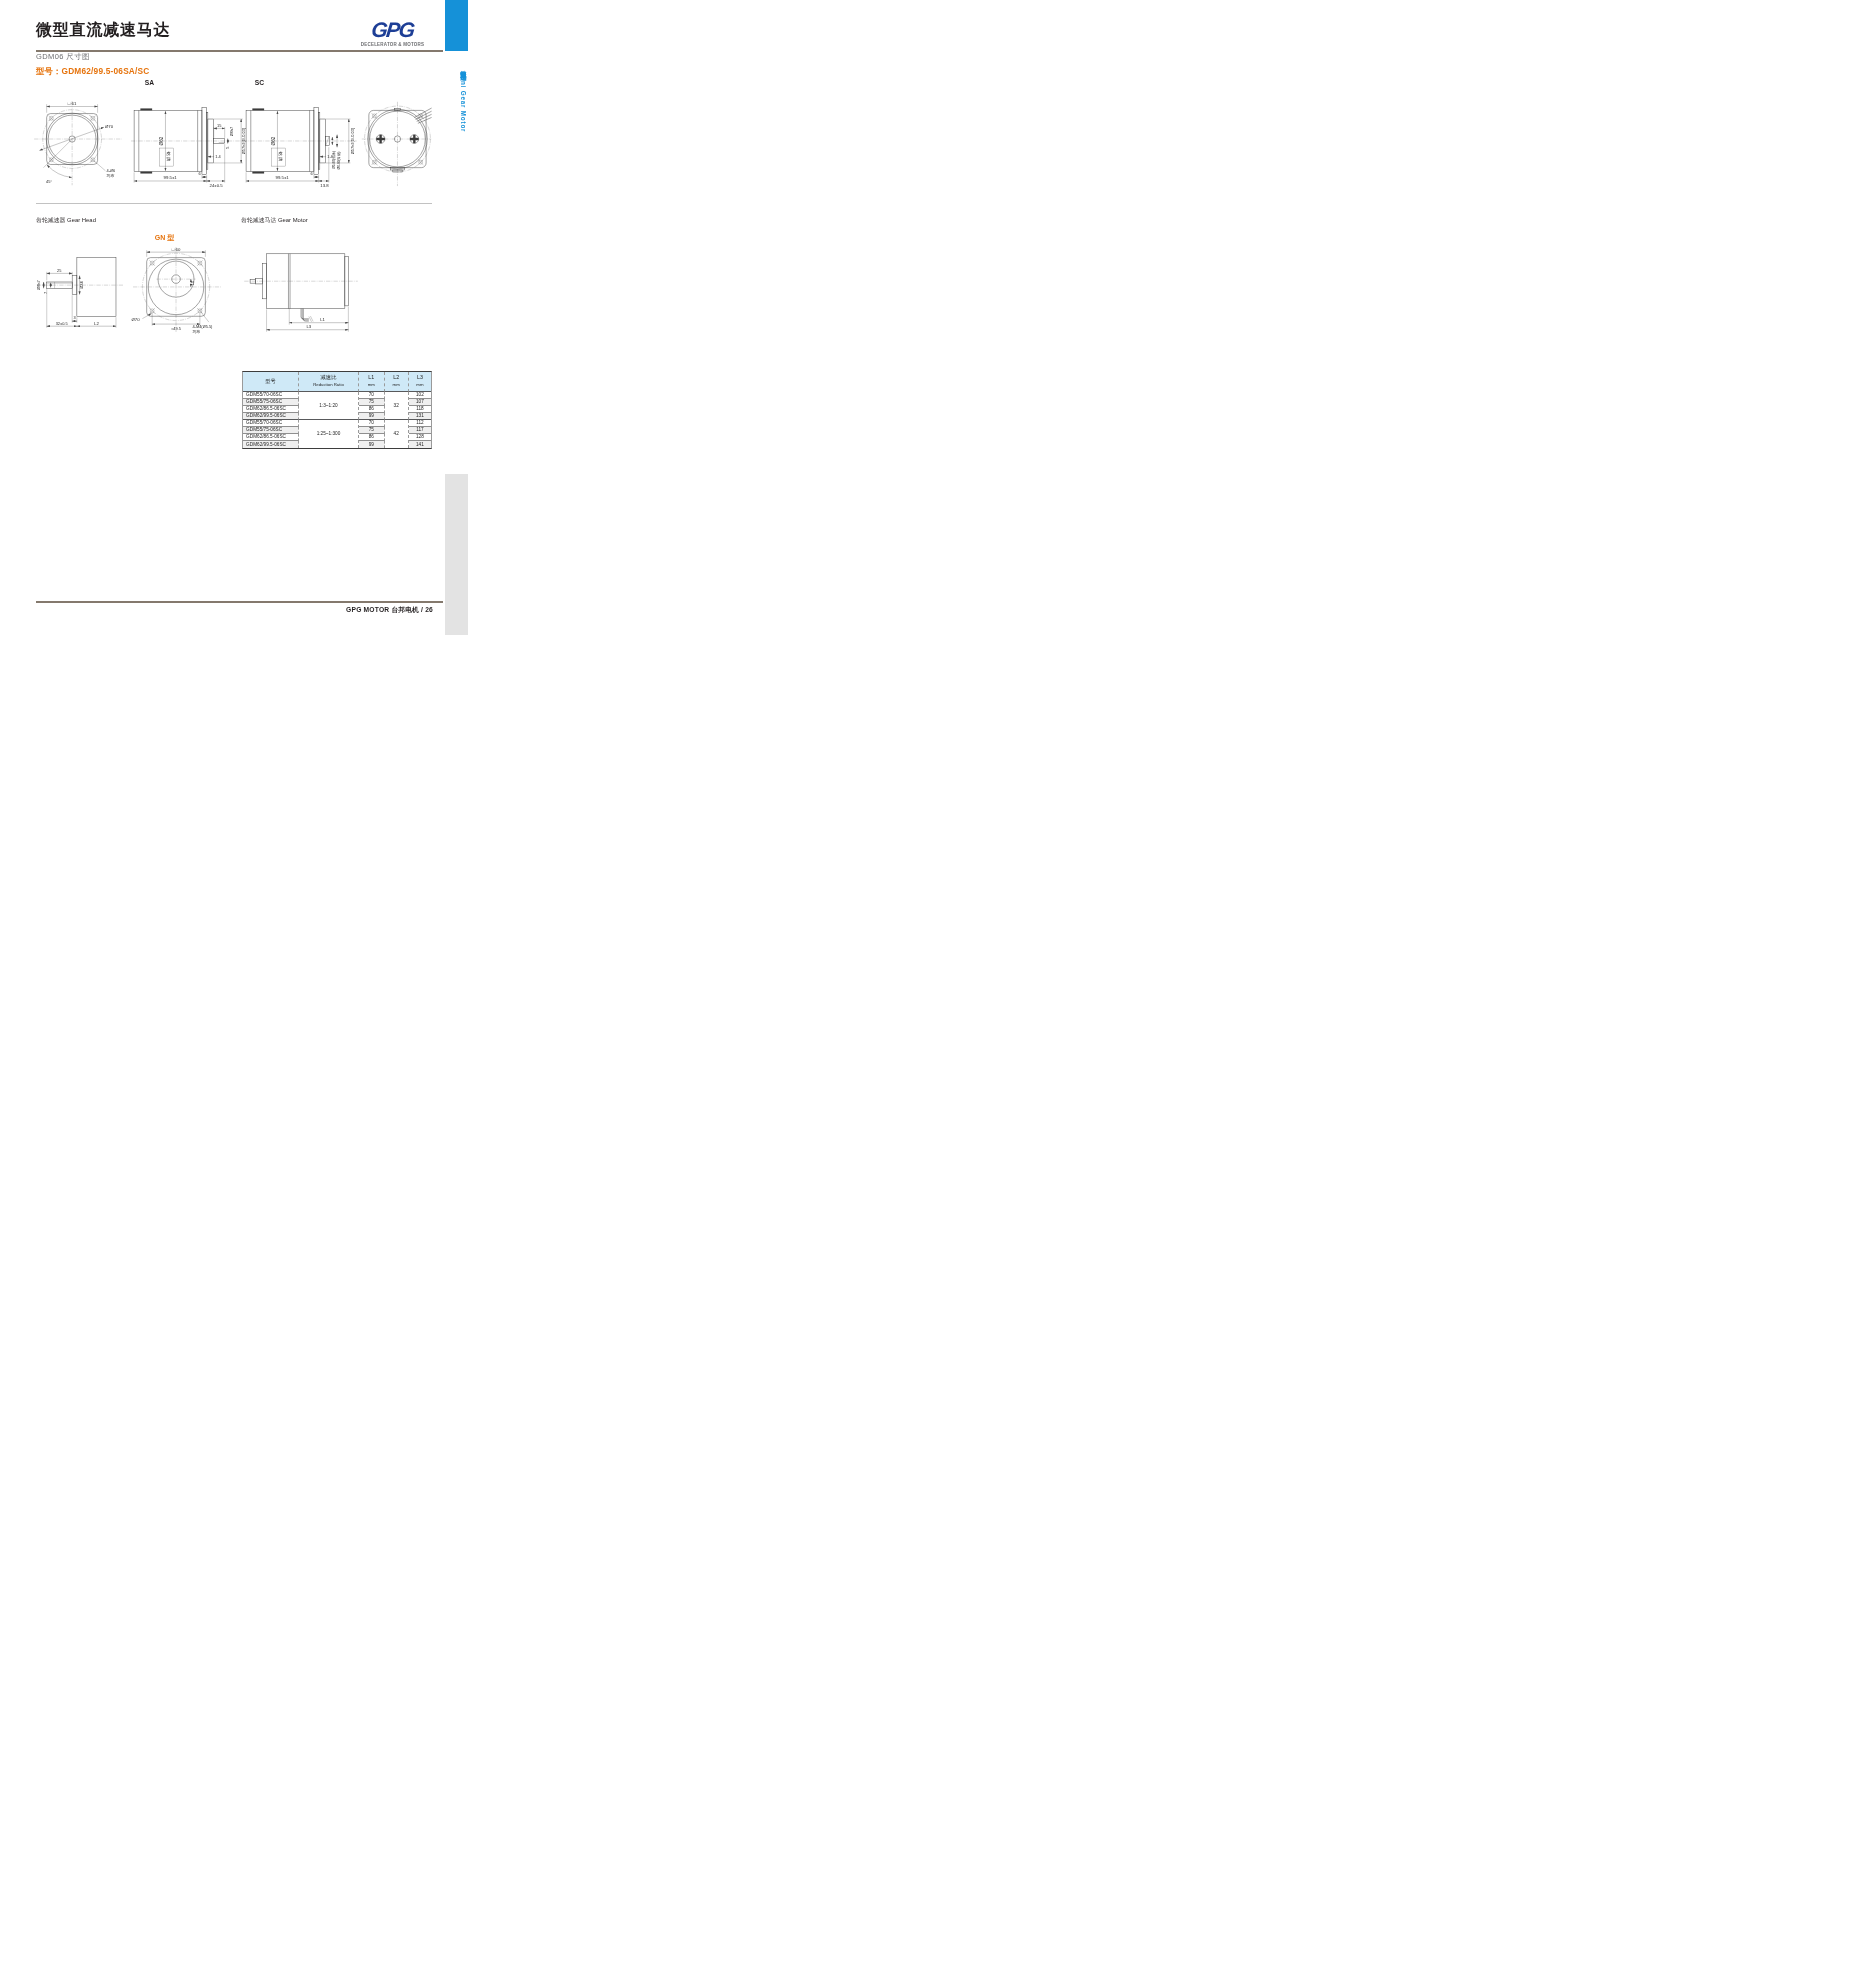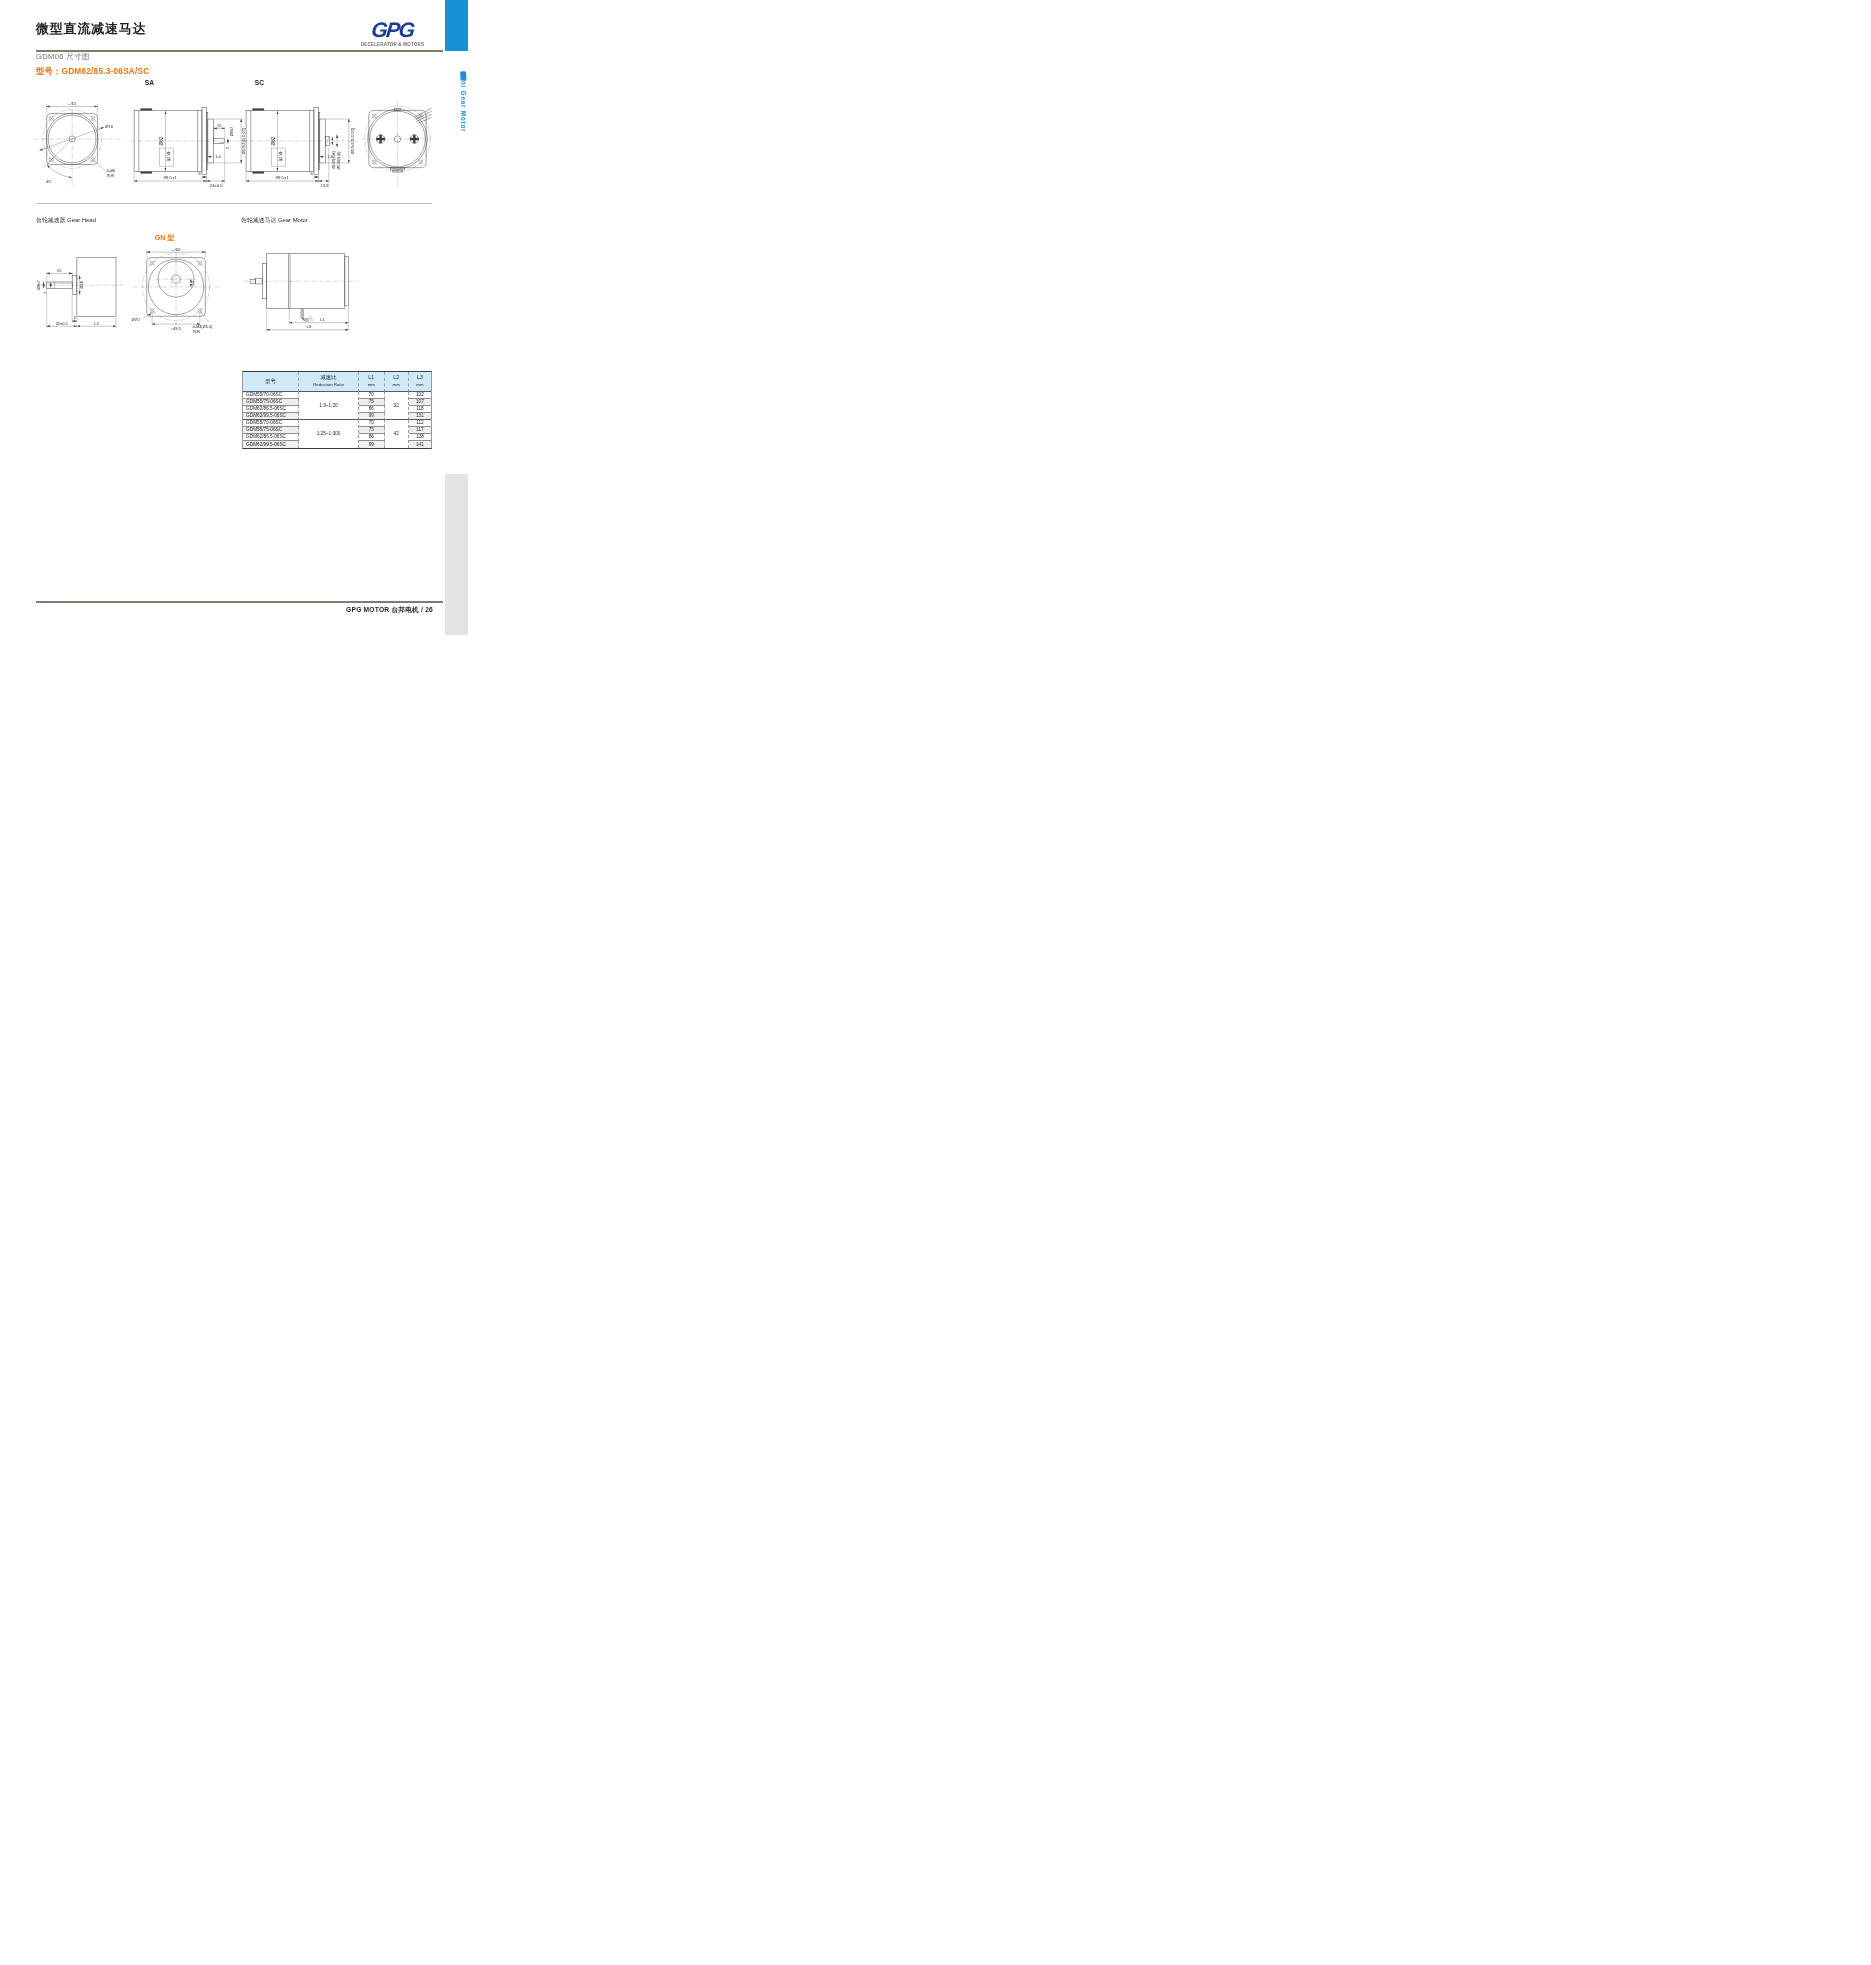--- a/index.html
+++ b/index.html
@@ -2,21 +2,21 @@
 <html style="font-size:6.3px"><head>
 <meta charset="utf-8">
 <style>
   html,body{margin:0;padding:0;}
   body{
     width:468px;height:635px;position:relative;background:#ffffff;
     font-family:"Liberation Sans",sans-serif;overflow:hidden;color:#231f20;
   }
   .abs{position:absolute;}
   
-  .page-title{left:36px;top:20.4px;font-size:13px;font-weight:bold;letter-spacing:0.8px;color:#231f20;}
+  .page-title{left:36px;top:20.4px;font-size:16px;font-weight:bold;letter-spacing:0.8px;color:#231f20;}
   .page-subtitle{left:36px;top:52px;font-size:7.5px;color:#6d6e71;letter-spacing:0.4px;}
   .logo-box{left:354px;top:19px;width:77px;text-align:center;}
   .logo-text{font-size:21px;line-height:22px;font-weight:bold;font-style:italic;
     letter-spacing:-1.6px;color:#1d3e96;transform:skewX(-6deg);}
   .logo-tagline{font-size:4.5px;font-weight:bold;color:#6d6e71;letter-spacing:0.2px;margin-top:0.8px;}
   .header-rule{left:36px;top:50px;width:407px;height:2px;background:#84796d;}
   .blue-tab{left:445px;top:0;width:23px;height:51px;background:#1591d8;}
   .side-vertical{left:443px;top:65px;height:169px;width:24.4px;
     writing-mode:vertical-rl;text-orientation:mixed;
     font-size:6.3px;font-weight:bold;color:#1591d8;letter-spacing:0.8px;text-align:left;}
@@ -66,21 +66,21 @@
 <div class="abs logo-box">
   <div class="logo-text">GPG</div>
   <div class="logo-tagline">DECELERATOR &amp; MOTORS</div>
 </div>
 <div class="abs header-rule"></div>
 <div class="abs blue-tab"></div>
 <div class="abs side-vertical">微型减速马达 Mini Gear Motor</div>
 <div class="abs gray-strip"></div>
 
 <div class="abs model-line">
-  <span>型号：</span><span>GDM62/85.3-06SA/SC</span>
+  <span>型号：</span><span>GDM62/99.5-06SA/SC</span>
 </div>
 <div class="abs sa-label">SA</div>
 <div class="abs sc-label">SC</div>
 
 <svg class="abs" style="left:31px;top:90px" width="94" height="100" viewBox="0 0 240 255">
   <defs>
       <marker id="m1" viewBox="0 0 10 6" markerWidth="9" markerHeight="6" refX="9" refY="3" orient="auto-start-reverse" markerUnits="userSpaceOnUse">
         <path d="M0,0 L10,3 L0,6 Z" fill="#4a4a4a"></path>
       </marker>
     </defs>

